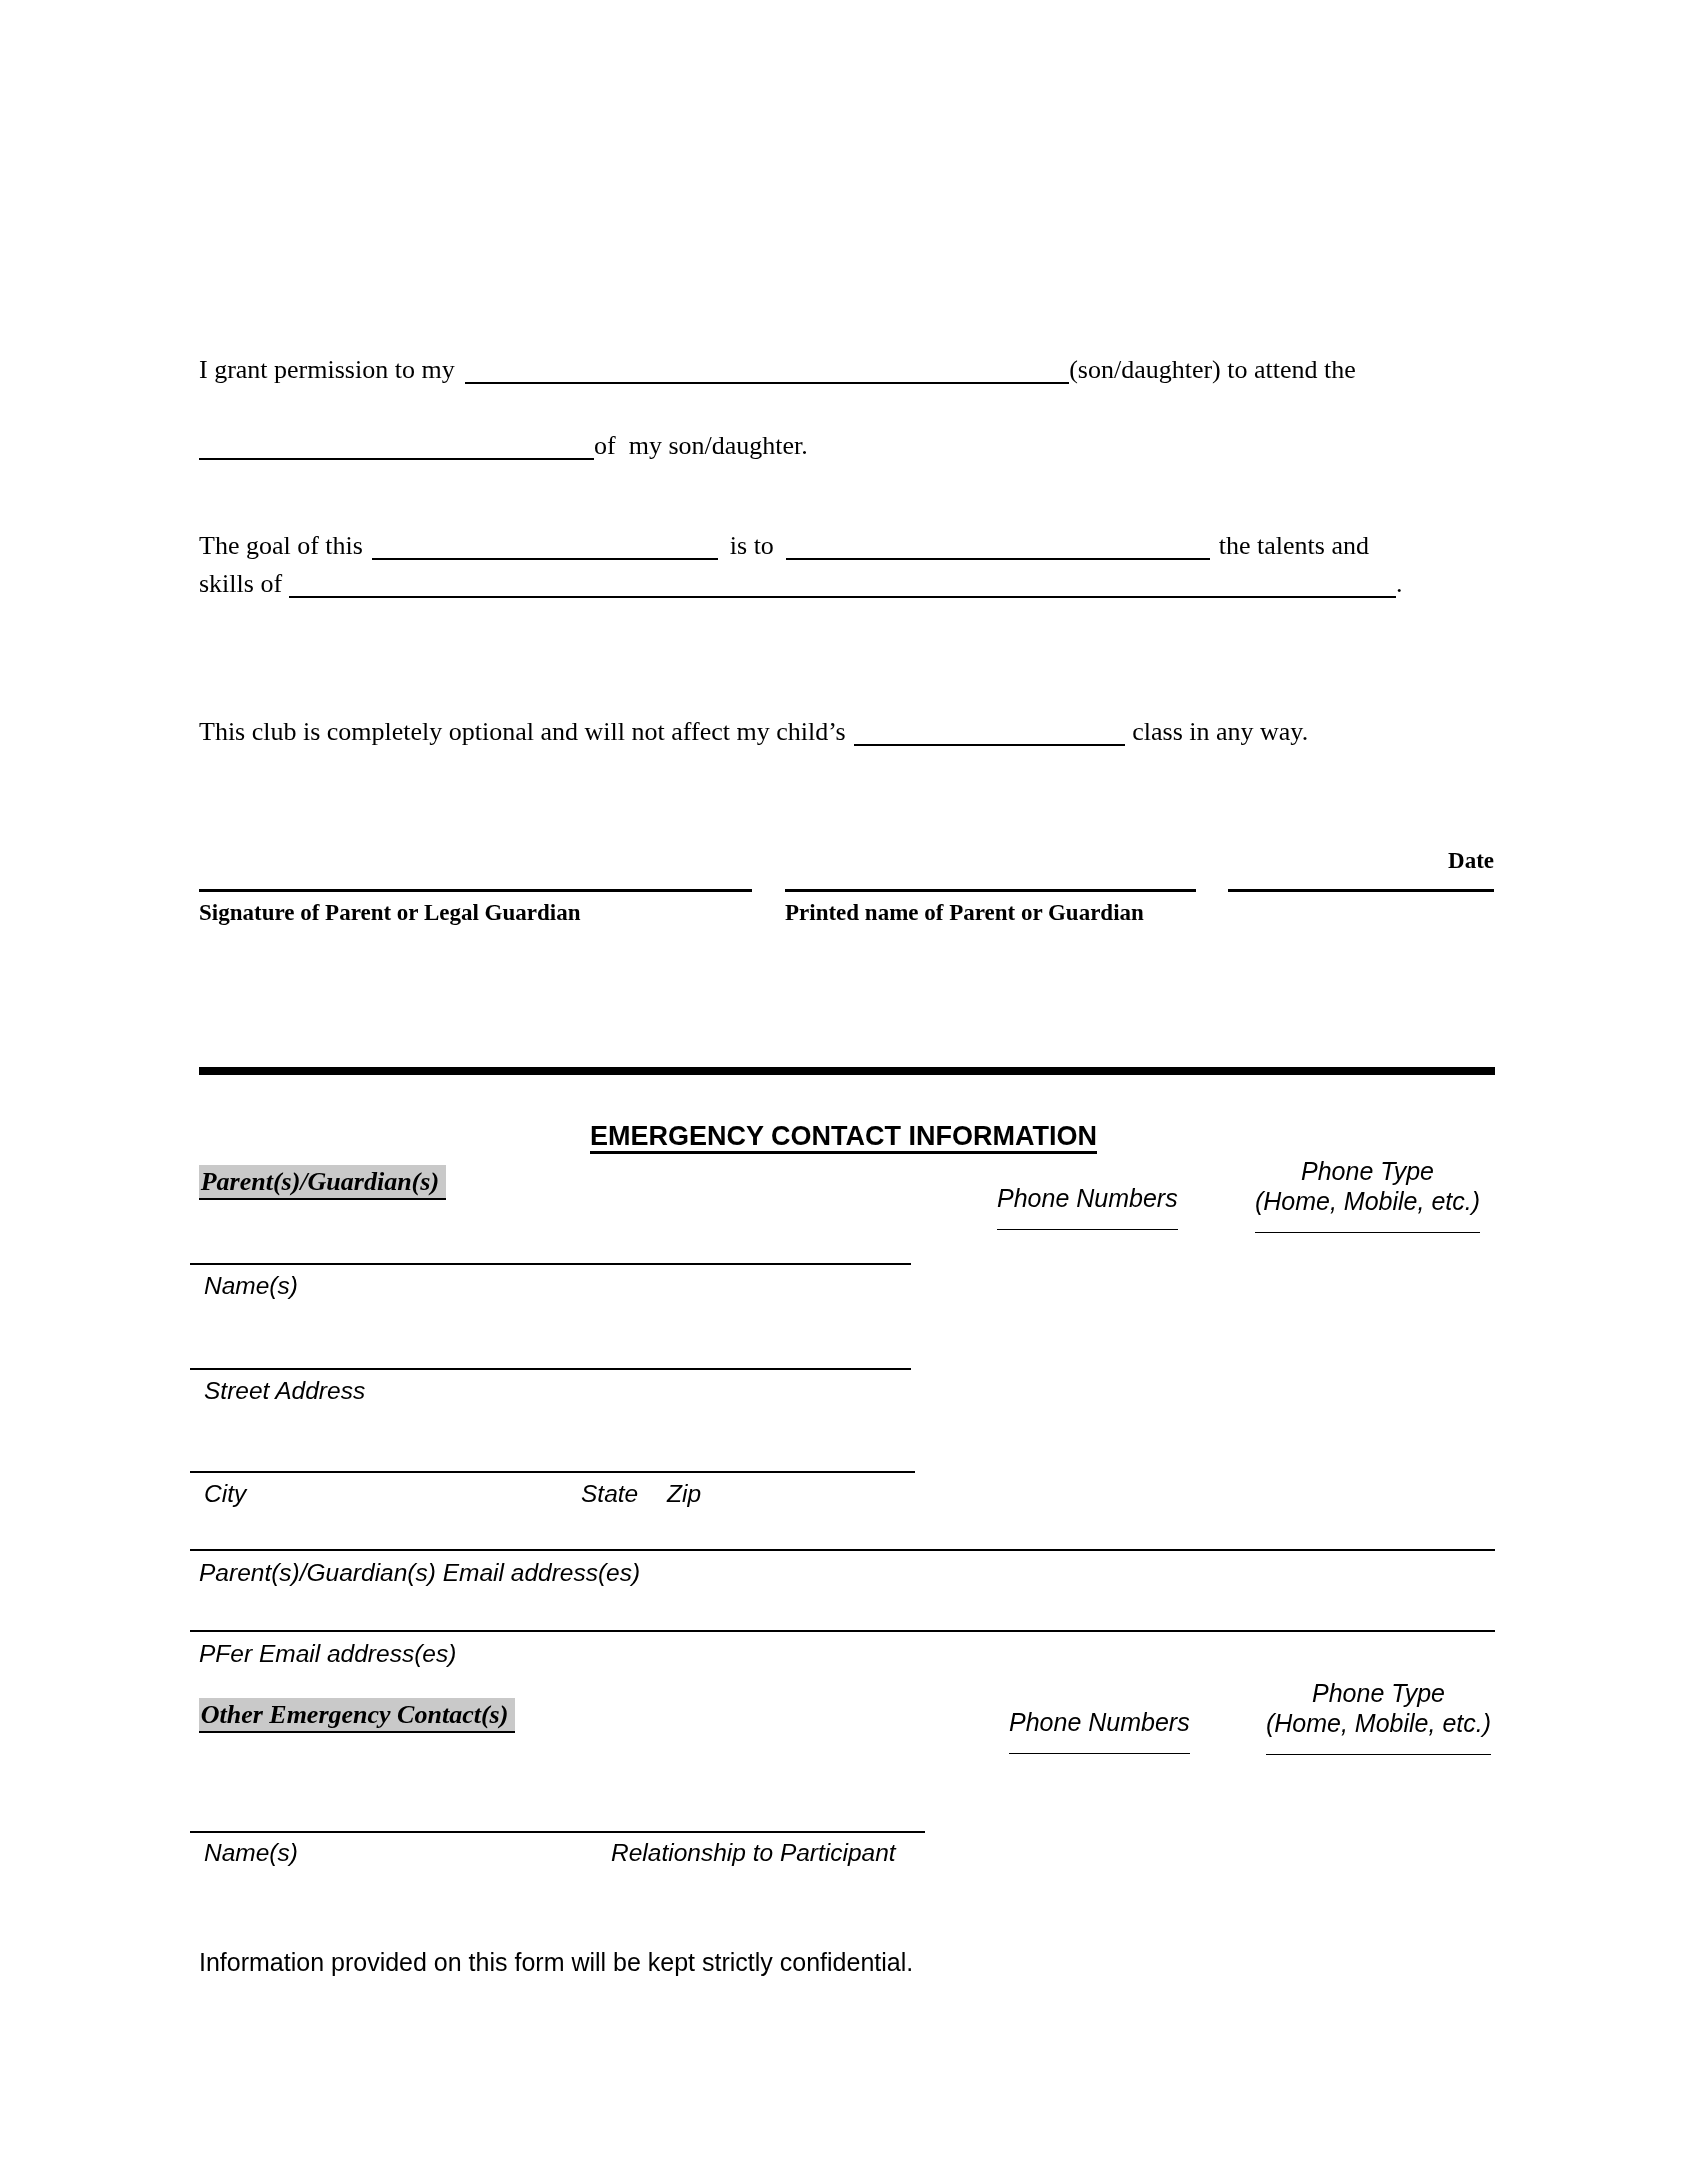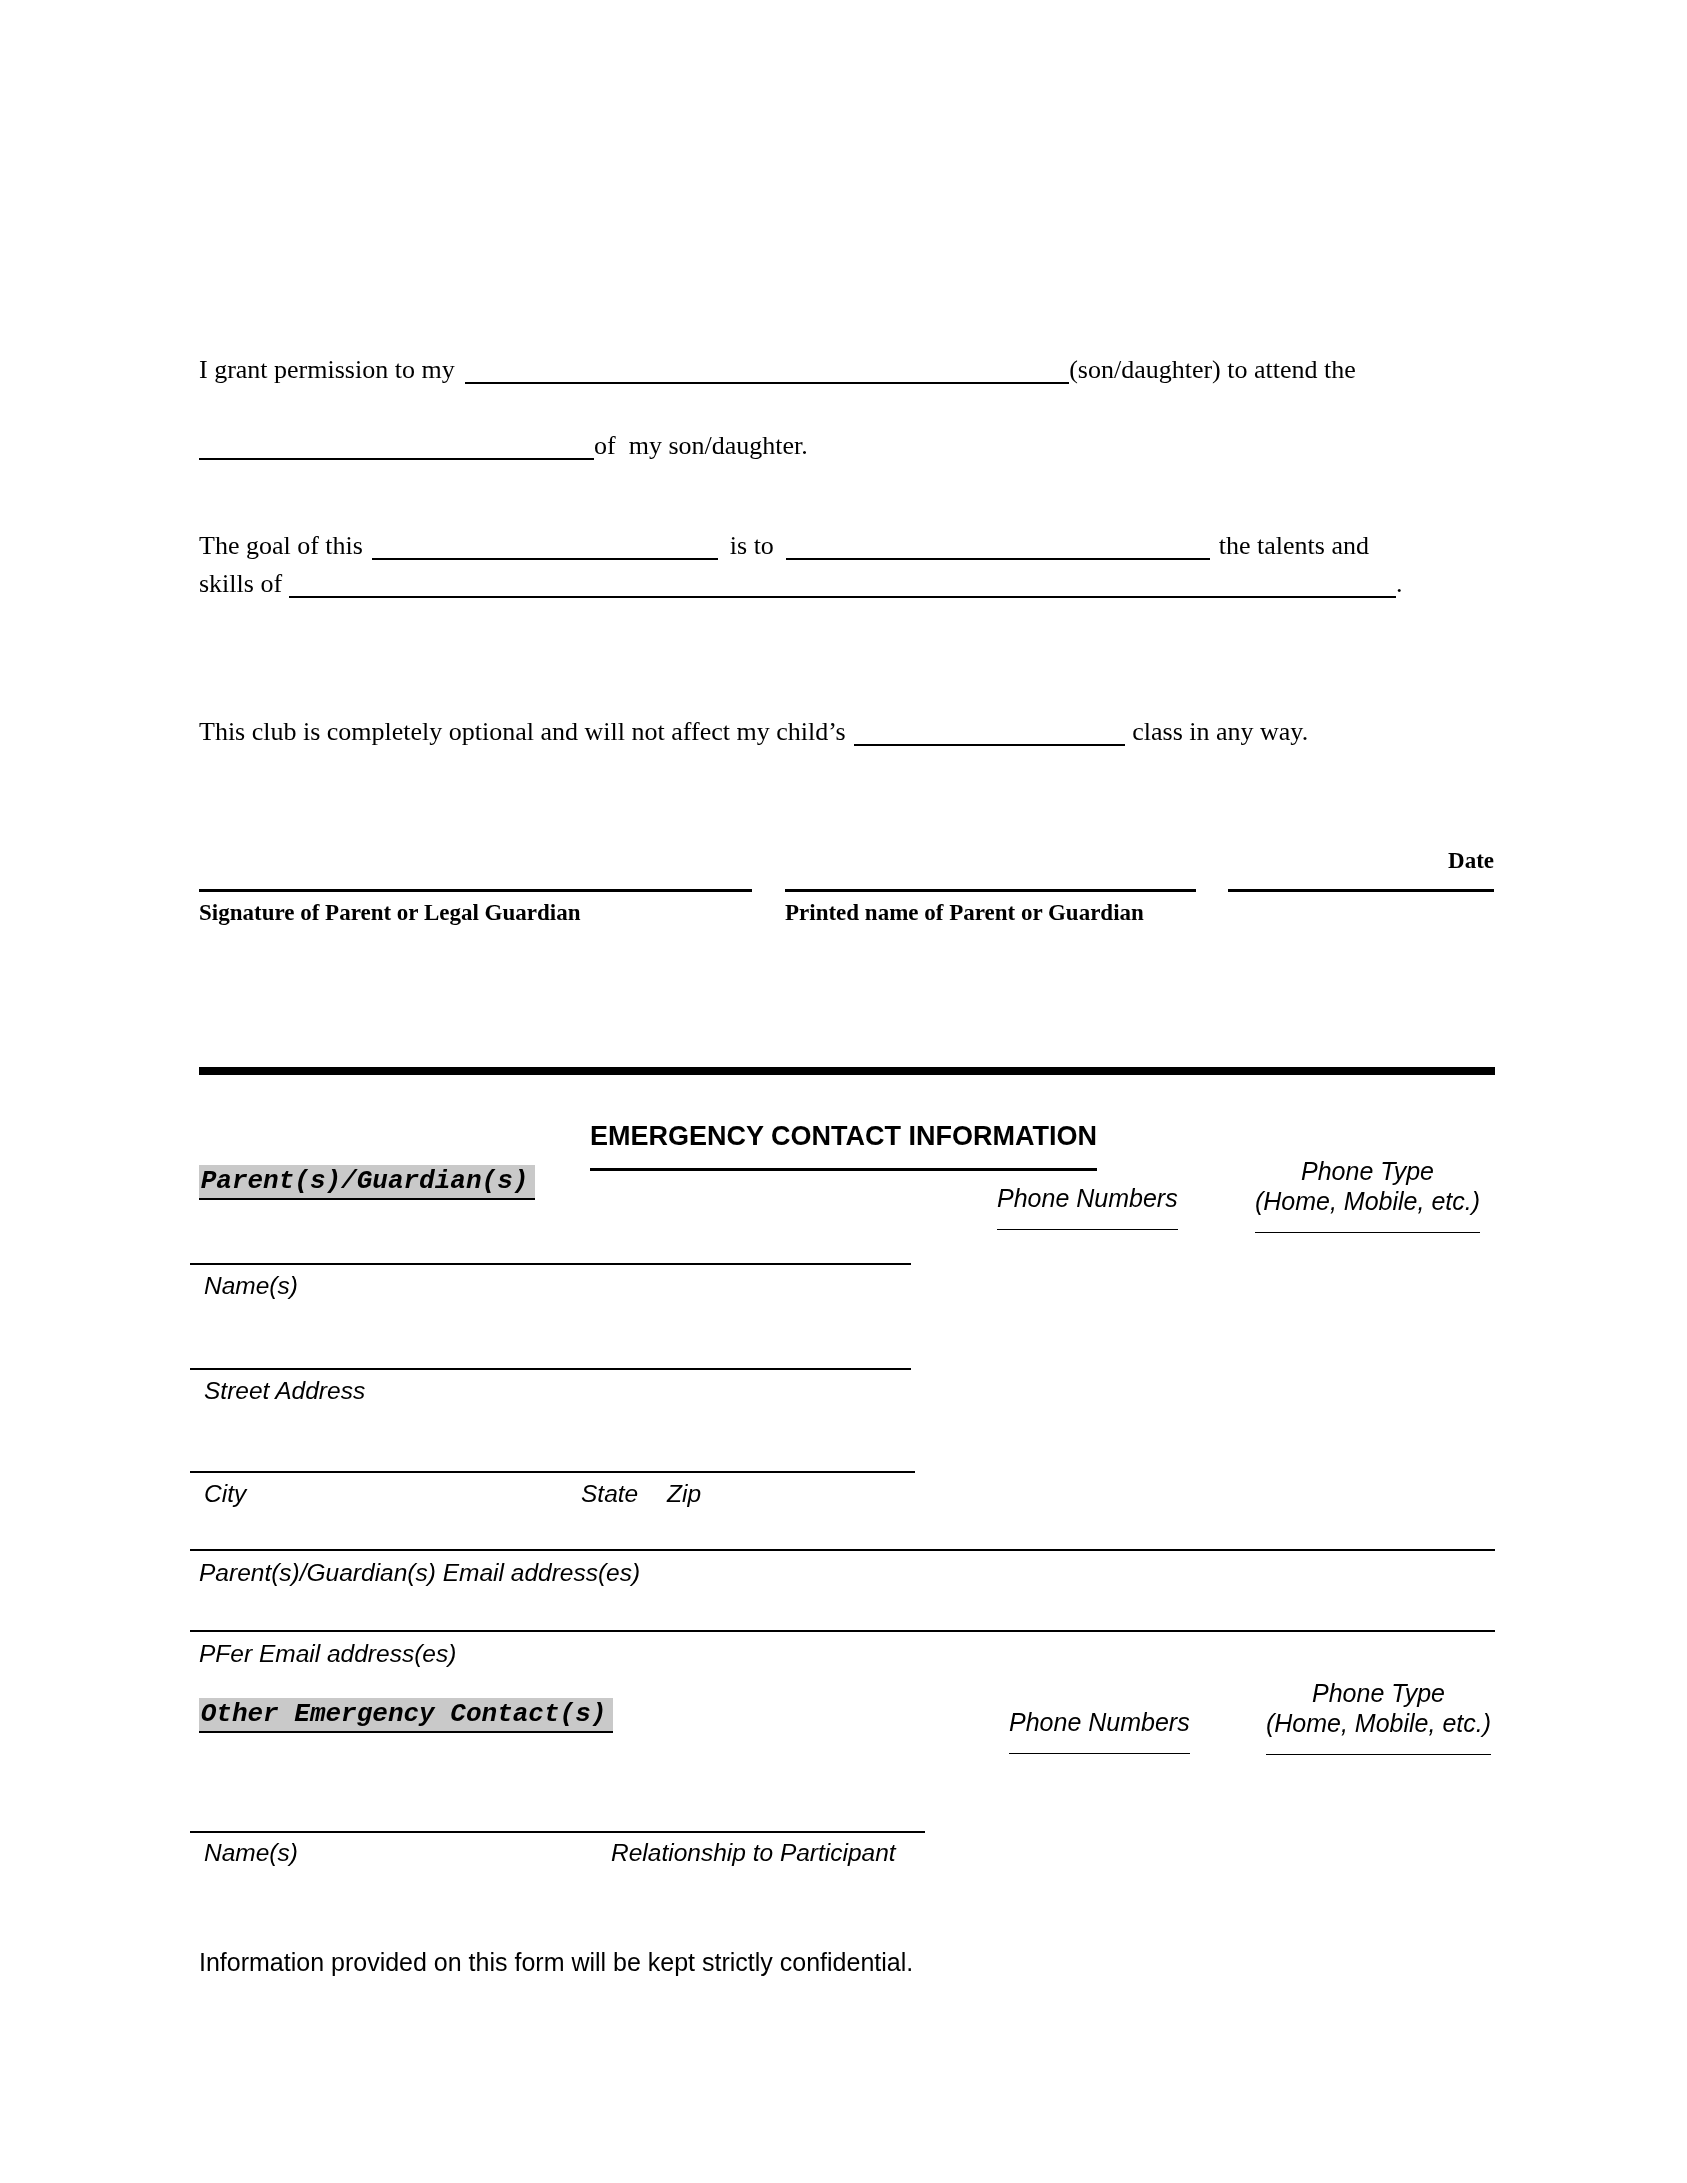--- a/index.html
+++ b/index.html
@@ -5,22 +5,22 @@
   html,body{margin:0;padding:0;background:#ffffff;}
   .page{position:relative;width:1687px;height:2184px;background:#ffffff;overflow:hidden;
         color:#000;}
   .abs{position:absolute;white-space:nowrap;line-height:1.15;}
   .serif{font-family:"Liberation Serif",serif;font-size:26px;}
   .title{font-family:"Liberation Serif",serif;font-size:31px;letter-spacing:0.4px;
          border-bottom:2.6px solid #000;padding-bottom:1.7px;}
   .sans-bold{font-family:"Liberation Sans",sans-serif;font-weight:bold;font-size:26px;}
   .sig-label{font-family:"Liberation Serif",serif;font-weight:bold;font-size:23px;}
   .em-heading{font-family:"Liberation Sans",sans-serif;font-weight:bold;font-size:27px;
-              border-bottom:3.5px solid #000;padding-bottom:17px;text-align:center;}
-  .hl{font-family:Liberation Mono, monospace;font-weight:bold;font-style:italic;font-size:26px;
+              border-bottom:3.5px solid #000;padding-bottom:0;text-align:center;}
+  .hl{font-family:Liberation Serif, serif;font-weight:bold;font-style:italic;font-size:26px;
       background:#c9c9c9;border-bottom:2.6px solid #000;padding:1.7px 7px 1.7px 1.7px;display:inline-block;}
   .hdr-it{font-family:"Liberation Sans",sans-serif;font-style:italic;font-size:25px;}
   .u2{border-bottom:1.7px solid #000;padding-bottom:17px;}
   .it{font-family:"Liberation Sans",sans-serif;font-style:italic;font-size:24.5px;}
   .sans-reg{font-family:"Liberation Sans",sans-serif;font-size:25px;}
   .blank{display:inline-block;height:1.7px;border-bottom:2.6px solid #000;margin-bottom:-6.1px;}
   .blank.thick{border-bottom-width:3.5px;}
   .rule{position:absolute;height:0;border-bottom:2.6px solid #000;}
   .rule.thick{border-bottom-width:3.5px;}
   .divider{position:absolute;background:#000;}

